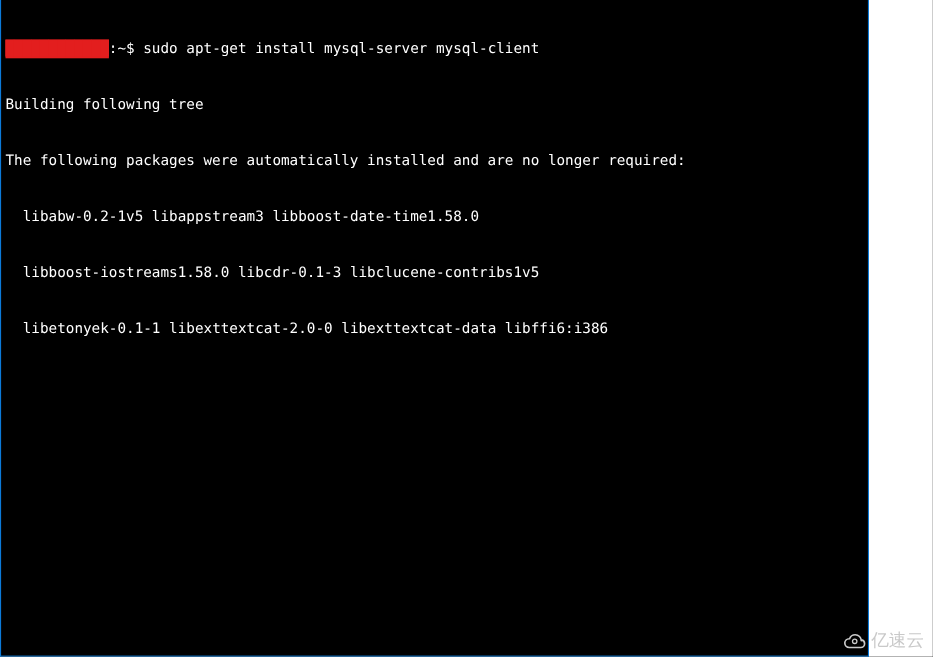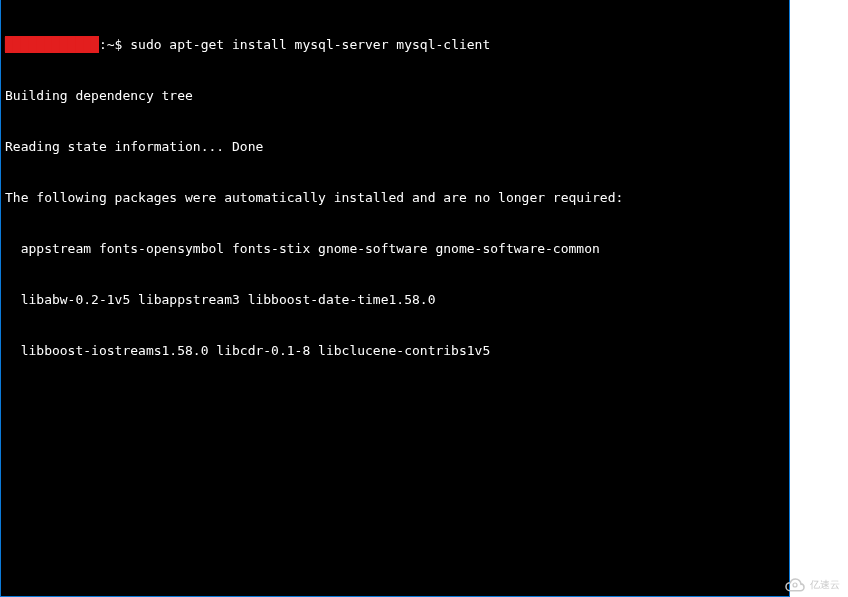--- a/index.html
+++ b/index.html
@@ -29,39 +29,38 @@
       display: inline-block;
     }
     .prompt { color: #fff; }
     .line { white-space: pre-wrap; word-break: break-all; }
     .watermark {
       position: absolute;
       right: 8px;
       bottom: 4px;
       color: #c9c9c9;
       font-family: Arial, sans-serif;
-      font-size: 10px;
+      font-size: 16px;
       display: flex;
       align-items: center;
       gap: 4px;
       pointer-events: none;
     }
     .watermark svg { display: block; }
   </style>
 </head>
 <body>
 
 <div class="terminal">
   <div class="line"><span class="redact">████████████</span><span class="prompt">:~$ </span><span>sudo apt-get install mysql-server mysql-client</span></div>
-  <div class="line">Building dependency tree</div>
-  <div class="line">Reading state information... Done</div>
+  <div class="line">Building following tree</div>
   <div class="line">The following packages were automatically installed and are no longer required:</div>
-  <div class="line">  appstream fonts-opensymbol fonts-stix gnome-software gnome-software-common</div>
   <div class="line">  libabw-0.2-1v5 libappstream3 libboost-date-time1.58.0</div>
-  <div class="line">  libboost-iostreams1.58.0 libcdr-0.1-8 libclucene-contribs1v5</div>
+  <div class="line">  libboost-iostreams1.58.0 libcdr-0.1-3 libclucene-contribs1v5</div>
+  <div class="line">  libetonyek-0.1-1 libexttextcat-2.0-0 libexttextcat-data libffi6:i386</div>
   
   
   
   
   
   
   
   
   
   

